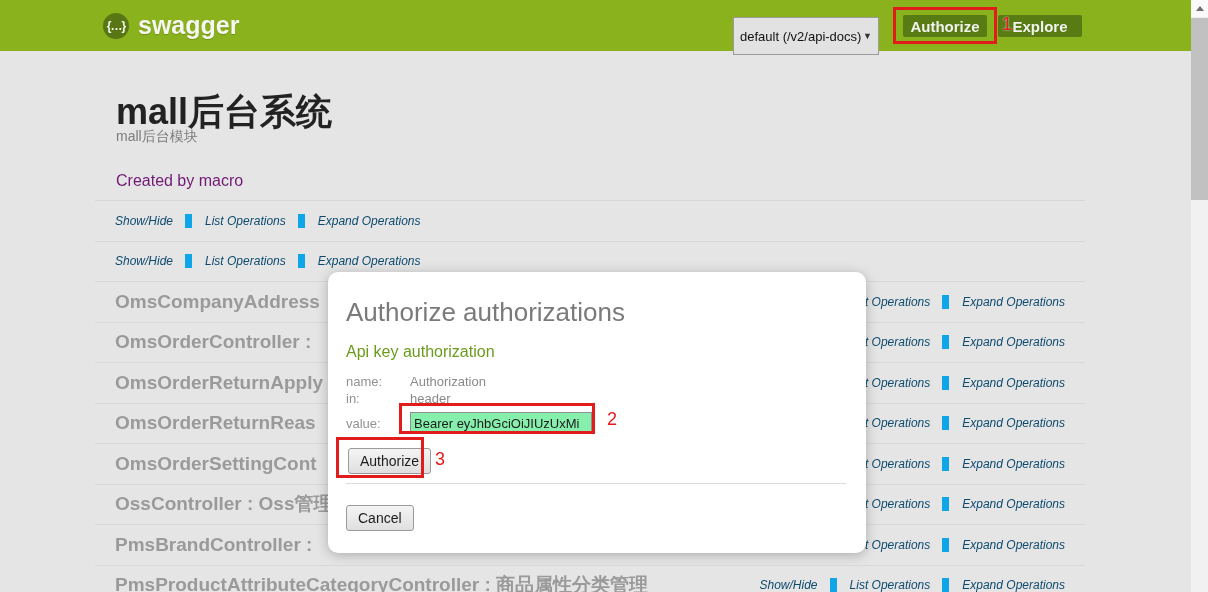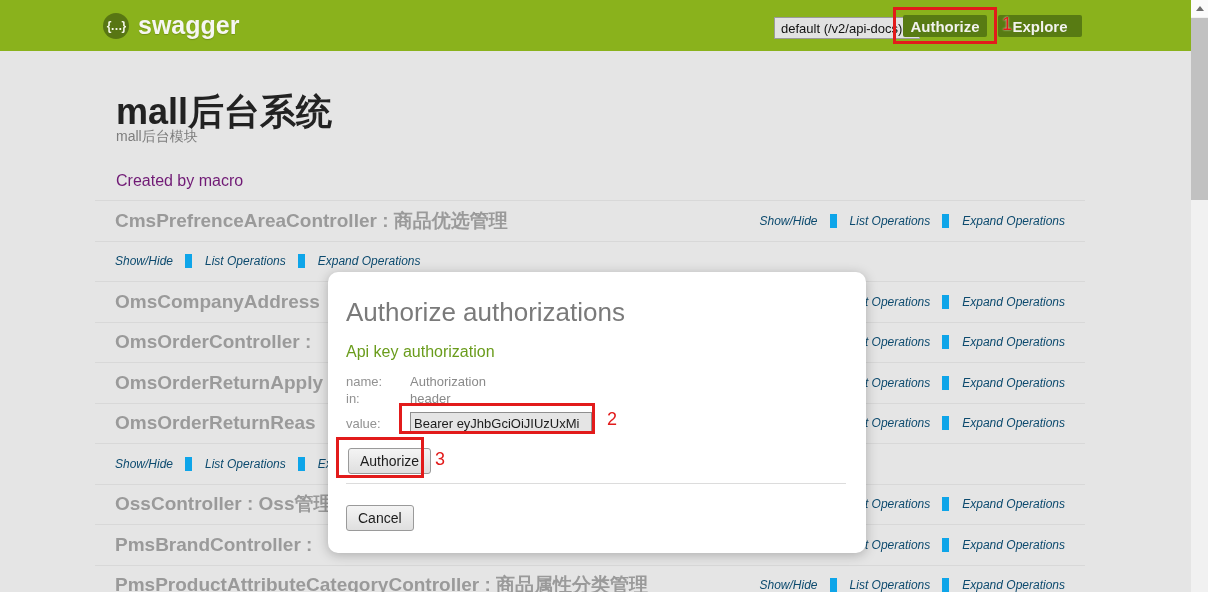--- a/index.html
+++ b/index.html
@@ -21,21 +21,21 @@
     color: #f4f7e8; font-size: 12px; font-weight: bold;
     display: flex; align-items: center; justify-content: center;
     letter-spacing: -1px;
   }
   .brand {
     position: absolute; left: 138px; top: 11px;
     color: #f6f6f2; font-size: 25px; font-weight: bold;
     text-shadow: 0 1px 1px rgba(0,0,0,0.18);
   }
   .api-selector {
-    position: absolute; left: 774px; top: 17px; width: 146px; height: 22px;
+    position: absolute; left: 733px; top: 17px; width: 146px; height: 38px;
     background: #e2e2e2; border: 1px solid #9b9b9b;
     font-size: 13px; color: #111;
     display: flex; align-items: center; padding: 0 6px;
     justify-content: space-between; cursor: default;
   }
   .api-selector .caret { font-size: 9px; color: #333; }
   .hdr-btn {
     position: absolute; top: 15px; height: 22px;
     background: #587b13; border: none; border-radius: 2px;
     color: #f2f2ee; font-size: 15px; font-weight: bold;
@@ -88,21 +88,21 @@
     font-size: 16px; color: #6a9c1c;
   }
   .kv { position: absolute; left: 18px; display: flex; font-size: 13px; }
   .kv .k { width: 64px; color: #929292; }
   .kv .v { color: #8a8a8a; }
   .kv-name { top: 102px; }
   .kv-in   { top: 119px; }
   .kv-value{ top: 140px; align-items: center; }
   .value-input {
     width: 182px; height: 22px; margin-left: 0;
-    border: 1px solid #8f8f8f; background: #e5e5e5;
+    border: 1px solid #8f8f8f; background: #86efac;
     font-size: 13px; color: #1c1c1c; padding: 1px 3px;
     font-family: "Liberation Sans", sans-serif;
   }
   .win-btn {
     background: linear-gradient(#f4f4f4, #dfdfdf);
     border: 1px solid #9a9a9a; border-radius: 3px;
     font-size: 14px; color: #1c1c1c; cursor: pointer;
     font-family: "Liberation Sans", sans-serif;
     padding: 4px 11px;
   }
@@ -160,21 +160,20 @@
     <button class="hdr-btn hdr-authorize">Authorize</button>
     <button class="hdr-btn hdr-explore">Explore</button>
   </div>
 
   <div class="info-title">mall后台系统</div>
   <div class="info-desc">mall后台模块</div>
   <div class="info-created">Created by macro</div>
 
   <div class="resource-list">
   <div class="resource-row">
-    <span class="resource-name">CmsPrefrenceAreaController : 商品优选管理</span>
     <span class="resource-links">
       <a>Show/Hide</a>
       <a>List Operations</a>
       <a>Expand Operations</a>
     </span>
   </div>
 
   <div class="resource-row">
     <span class="resource-links">
       <a>Show/Hide</a>
@@ -213,20 +212,21 @@
   <div class="resource-row">
     <span class="resource-name">OmsOrderReturnReas</span>
     <span class="resource-links">
       <a>Show/Hide</a>
       <a>List Operations</a>
       <a>Expand Operations</a>
     </span>
   </div>
 
   <div class="resource-row">
+    <span class="resource-name">OmsOrderSettingCont</span>
     <span class="resource-links">
       <a>Show/Hide</a>
       <a>List Operations</a>
       <a>Expand Operations</a>
     </span>
   </div>
 
   <div class="resource-row">
     <span class="resource-name">OssController : Oss管理</span>
     <span class="resource-links">

